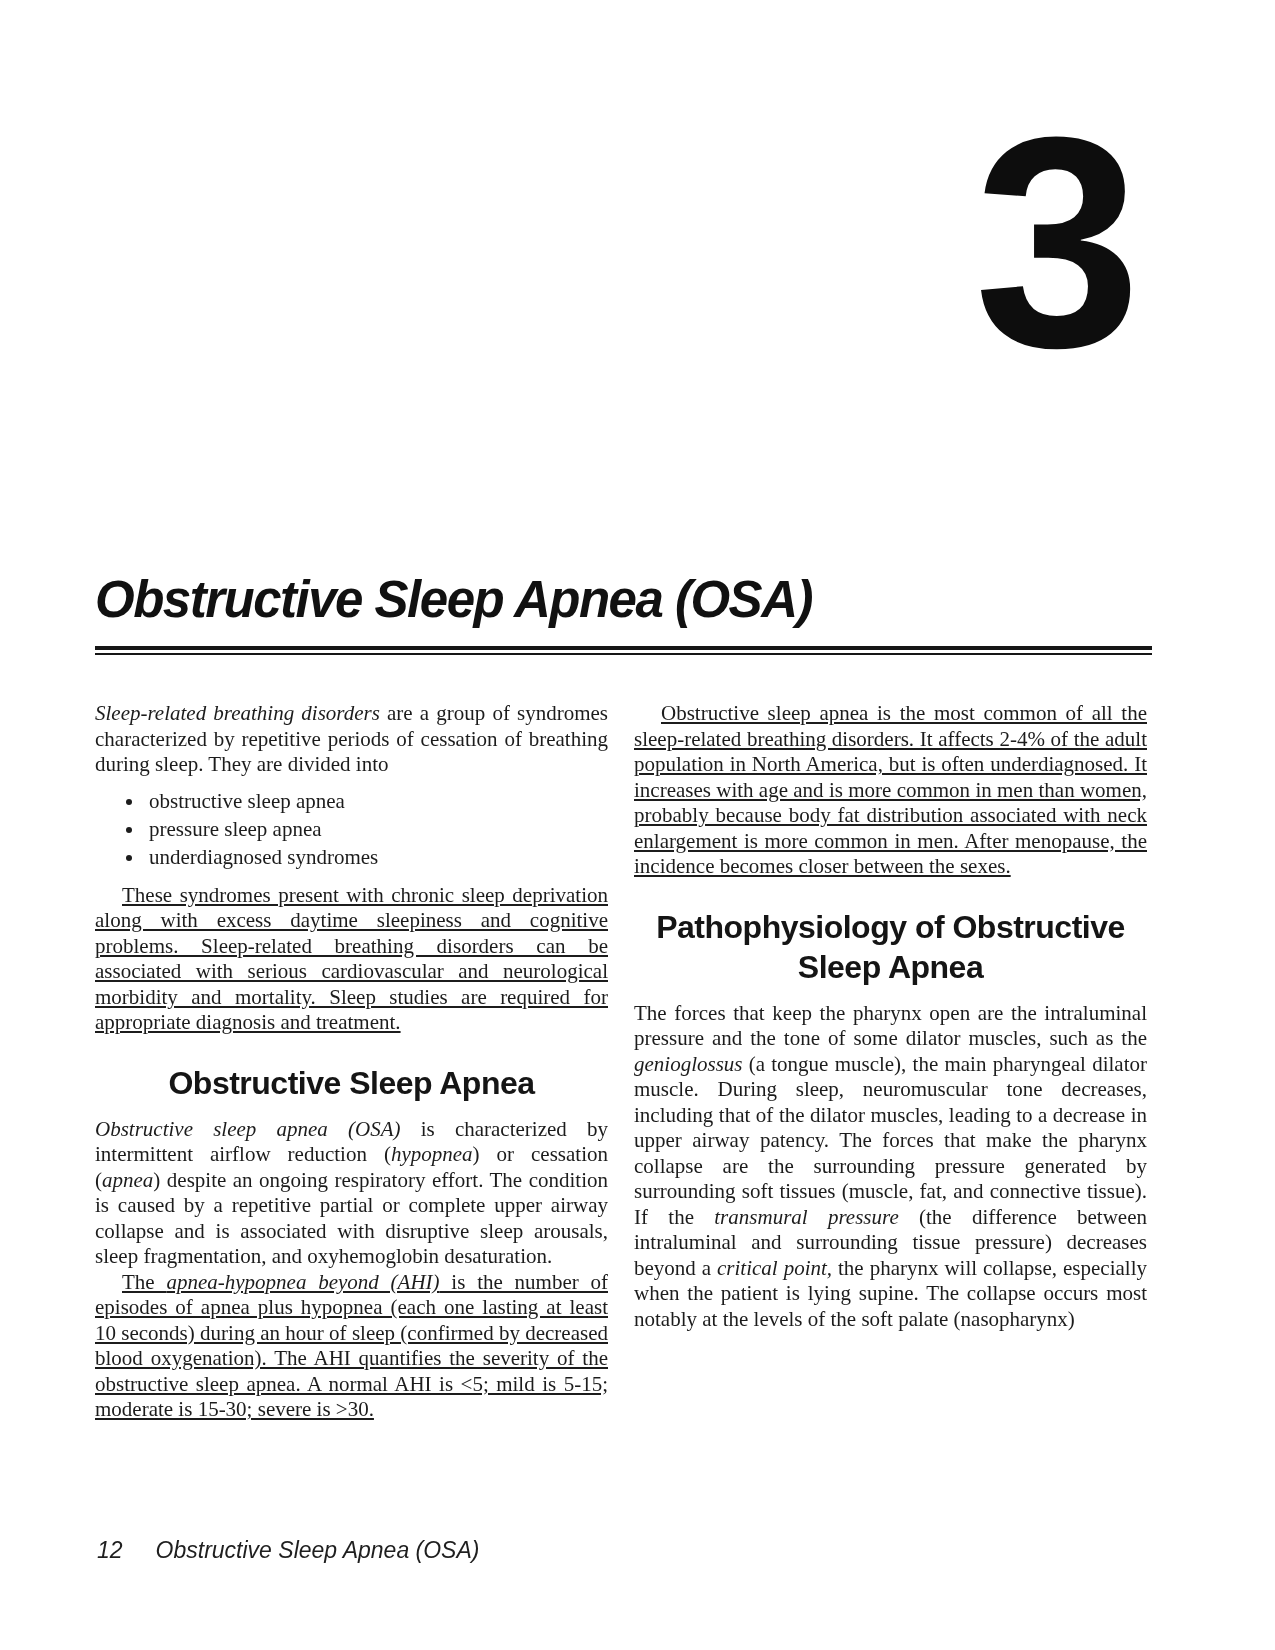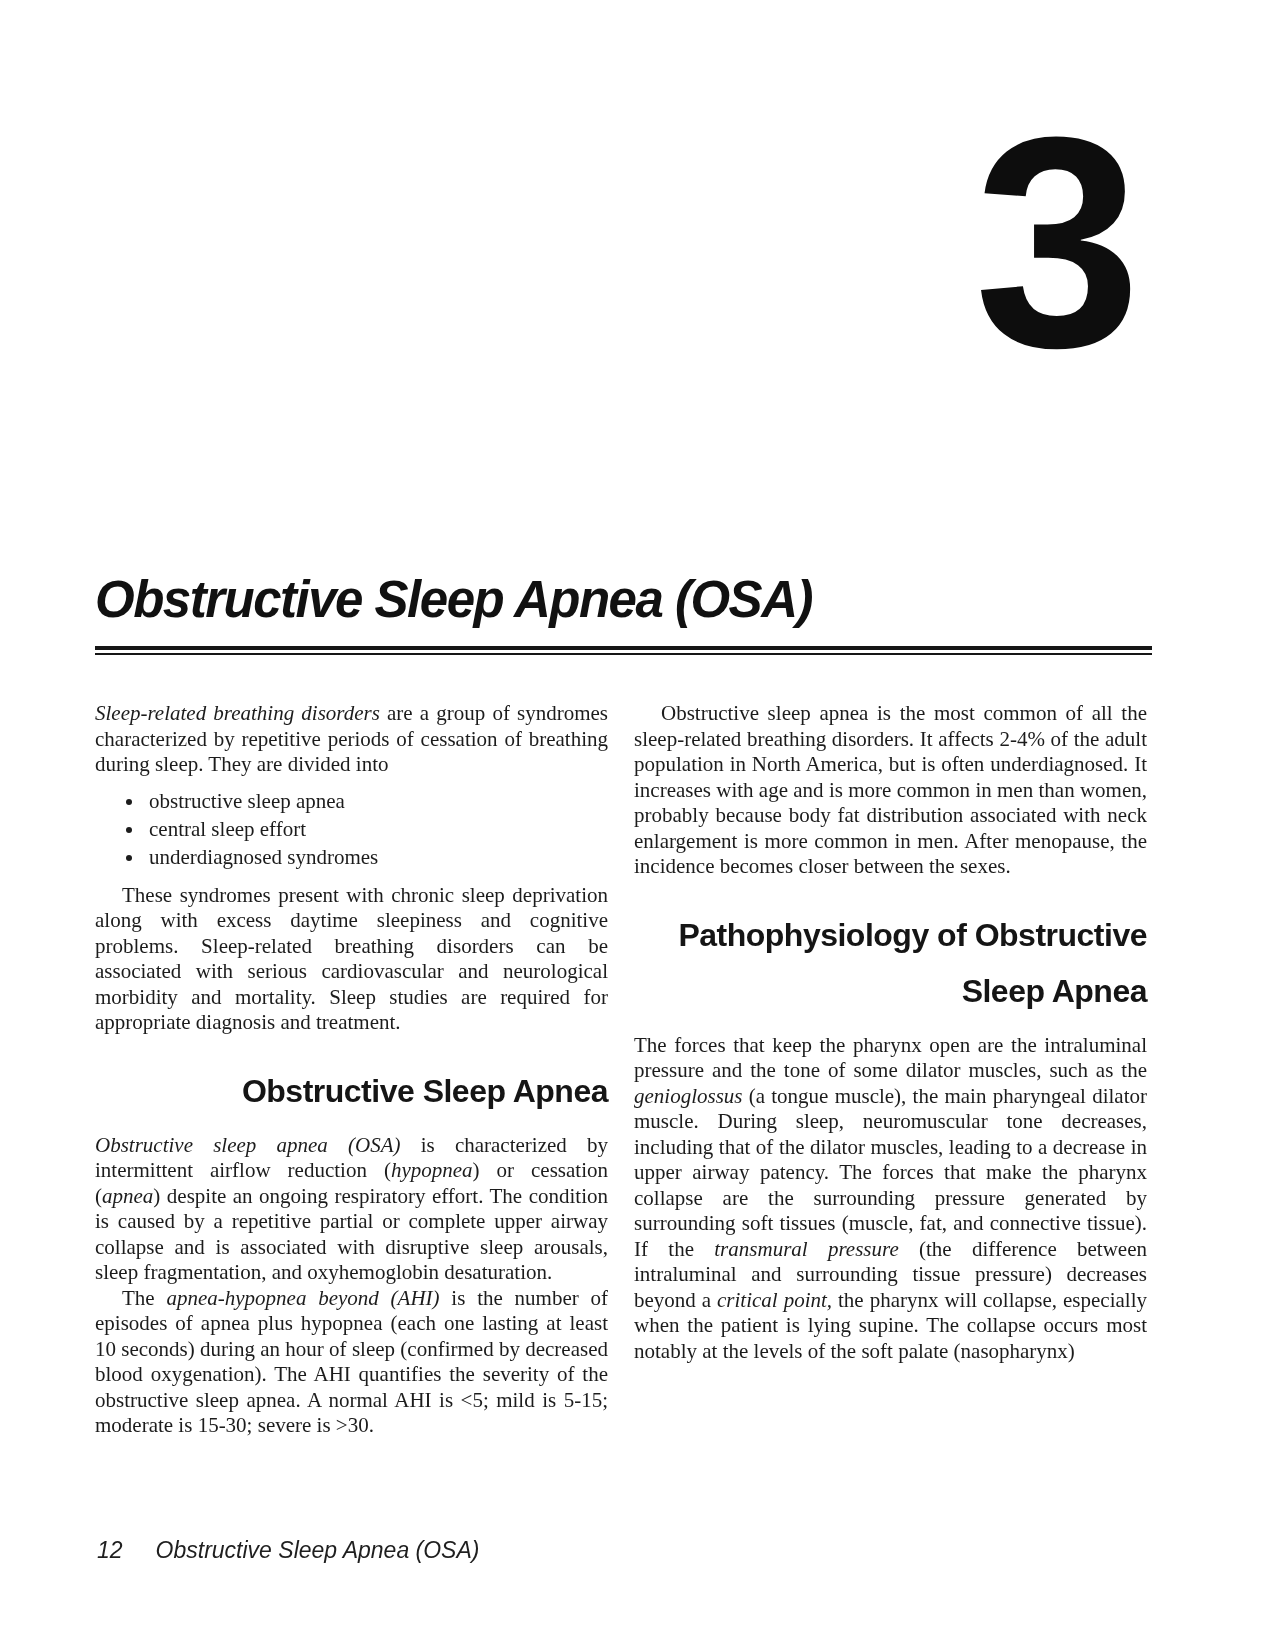--- a/index.html
+++ b/index.html
@@ -34,31 +34,31 @@
   .columns {
     position: absolute; left: 95px; top: 701px; width: 1057px;
     display: flex; gap: 26px;
   }
   .col {
     width: 513px; flex: 0 0 513px;
     font-size: 21px; line-height: 25.5px;
     text-align: justify; color: #1c1c1c;
   }
   .body-p { margin: 0; }
-  .body-p.indent { text-indent: 27px; }
+  .body-p.indent { text-indent: 27px; text-decoration: underline; }
   .body-p i { font-style: italic; }
 
   ul.bullets { margin: 9px 0 12px 0; padding-left: 50px; list-style: disc; }
   ul.bullets li { line-height: 28px; padding-left: 4px; }
 
   .section-heading {
     font-family: "Liberation Sans", sans-serif;
-    font-weight: bold; font-size: 32px; line-height: 56px;
+    font-weight: bold; font-size: 32px; line-height: 40px;
     letter-spacing: -0.5px; color: #151515;
-    margin: 27px 0 14px 0; text-align: right;
+    margin: 27px 0 14px 0; text-align: center;
   }
 
   .footer {
     position: absolute; left: 97px; top: 1537px;
     font-family: "Liberation Sans", sans-serif;
     font-style: italic; font-size: 23px; color: #1f1f1f;
     display: flex; align-items: flex-end;
   }
   .footer .footer-title { margin-left: 33px; }
 </style>
@@ -73,21 +73,21 @@
 
   <div class="title-rule"></div>
 
   <div class="columns">
 
     <div class="col">
       <p class="body-p"><i>Sleep-related breathing disorders</i><span> are a group of syndromes characterized by repetitive periods of cessation of breathing during sleep. They are divided into</span></p>
 
       <ul class="bullets">
         <li>obstructive sleep apnea</li>
-        <li>central sleep effort</li>
+        <li>pressure sleep apnea</li>
         <li>underdiagnosed syndromes</li>
       </ul>
 
       <p class="body-p indent"><span>These syndromes present with chronic sleep deprivation along with excess daytime sleepiness and cognitive problems. Sleep-related breathing disorders can be associated with serious cardiovascular and neurological morbidity and mortality. Sleep studies are required for appropriate diagnosis and treatment.</span></p>
 
       <h2 class="section-heading">Obstructive Sleep Apnea</h2>
 
       <p class="body-p"><i>Obstructive sleep apnea (OSA)</i><span> is characterized by intermittent airflow reduction (</span><i>hypopnea</i><span>) or cessation (</span><i>apnea</i><span>) despite an ongoing respiratory effort. The condition is caused by a repetitive partial or complete upper airway collapse and is associated with disruptive sleep arousals, sleep fragmentation, and oxyhemoglobin desaturation.</span></p>
 
       <p class="body-p indent"><span>The </span><i>apnea-hypopnea beyond (AHI)</i><span> is the number of episodes of apnea plus hypopnea (each one lasting at least 10 seconds) during an hour of sleep (confirmed by decreased blood oxygenation). The AHI quantifies the severity of the obstructive sleep apnea. A normal AHI is &lt;5; mild is 5-15; moderate is 15-30; severe is &gt;30.</span></p>

